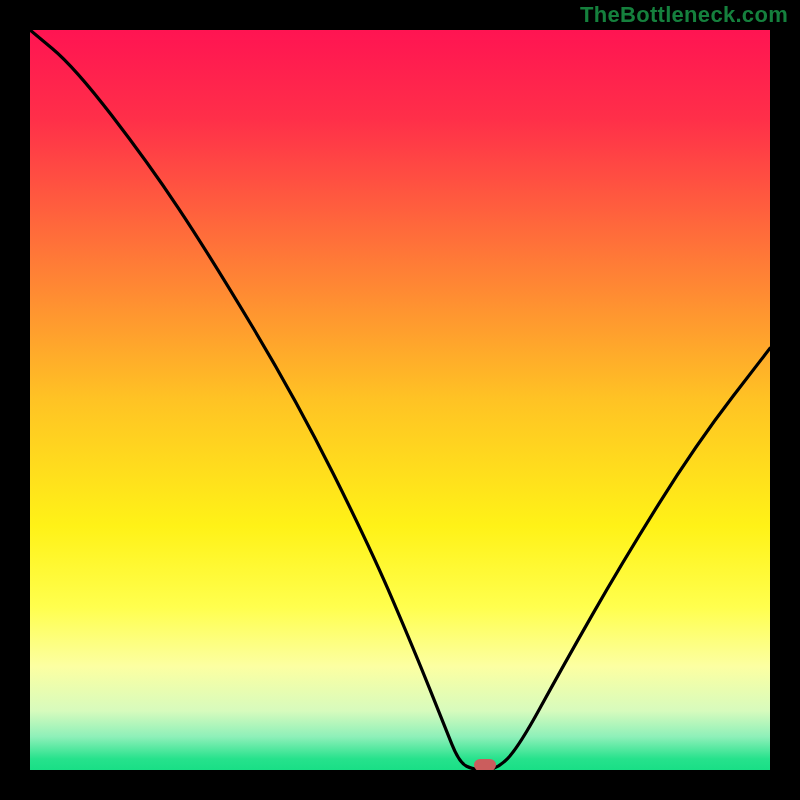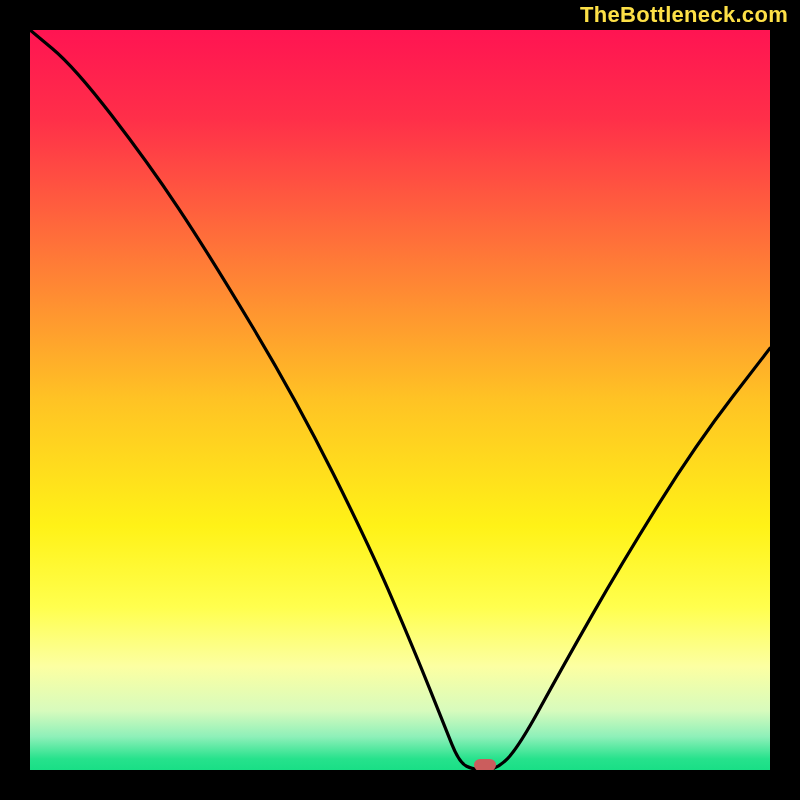--- a/index.html
+++ b/index.html
@@ -14,21 +14,21 @@
   .frame {
     position: relative;
     width: 800px;
     height: 800px;
     background: #000;
   }
   .watermark {
     position: absolute;
     top: 2px;
     right: 12px;
-    color: #fde047;
+    color: #15803d;
     font-size: 22px;
     font-weight: bold;
     letter-spacing: 0.3px;
     z-index: 5;
   }
   .plot-area {
     position: absolute;
     left: 30px;
     top: 30px;
     width: 740px;

